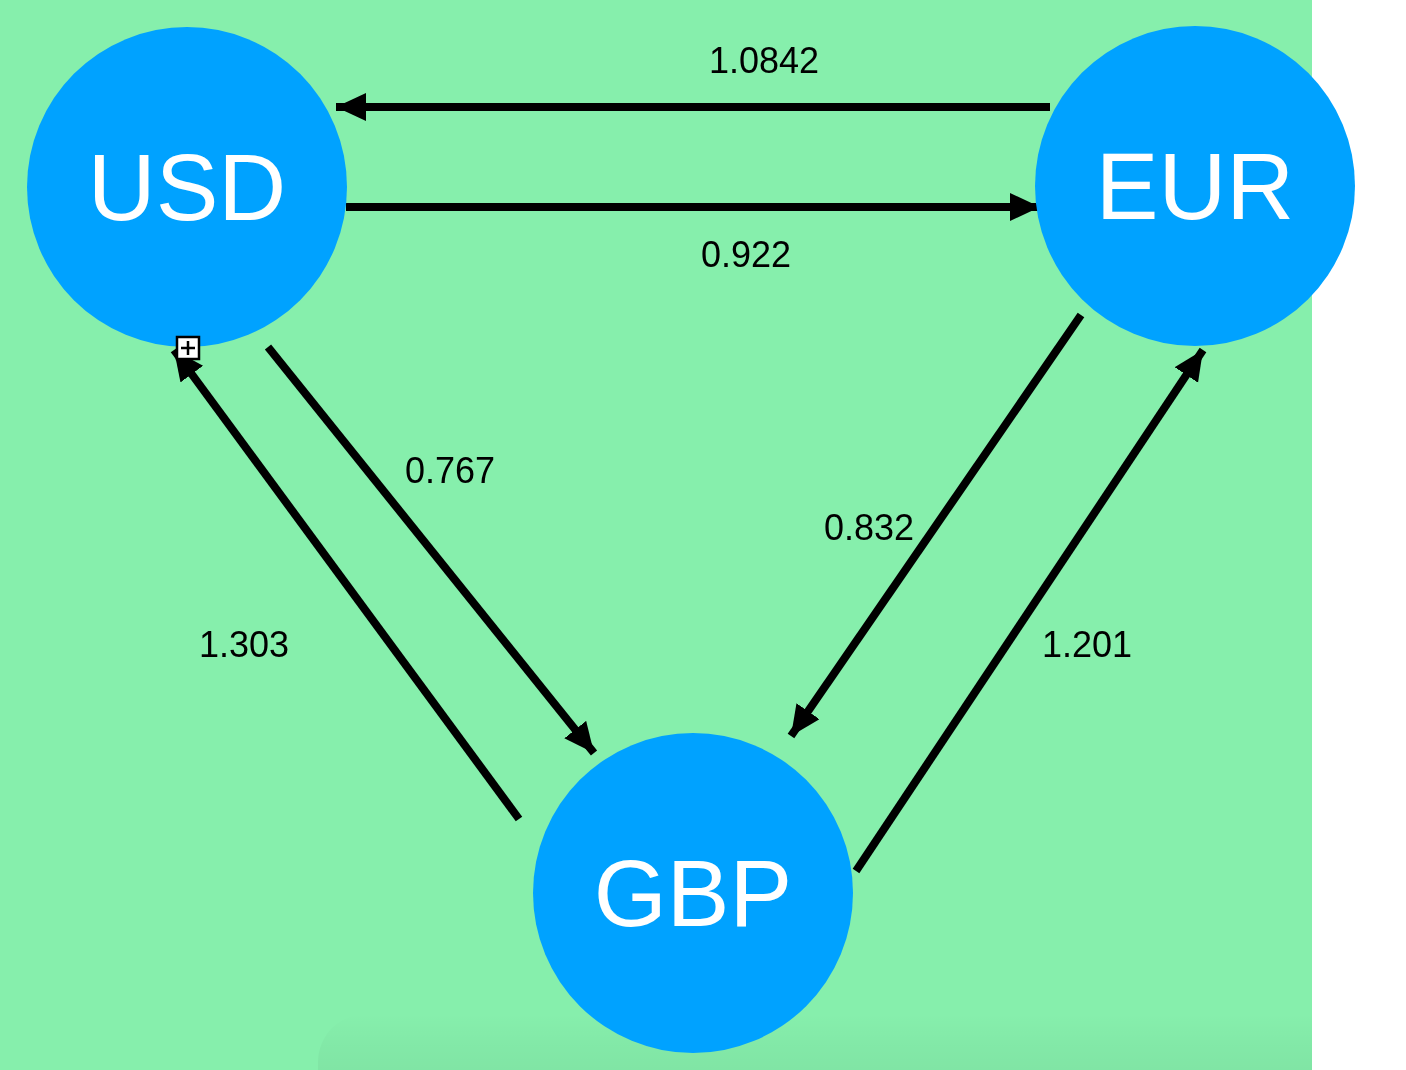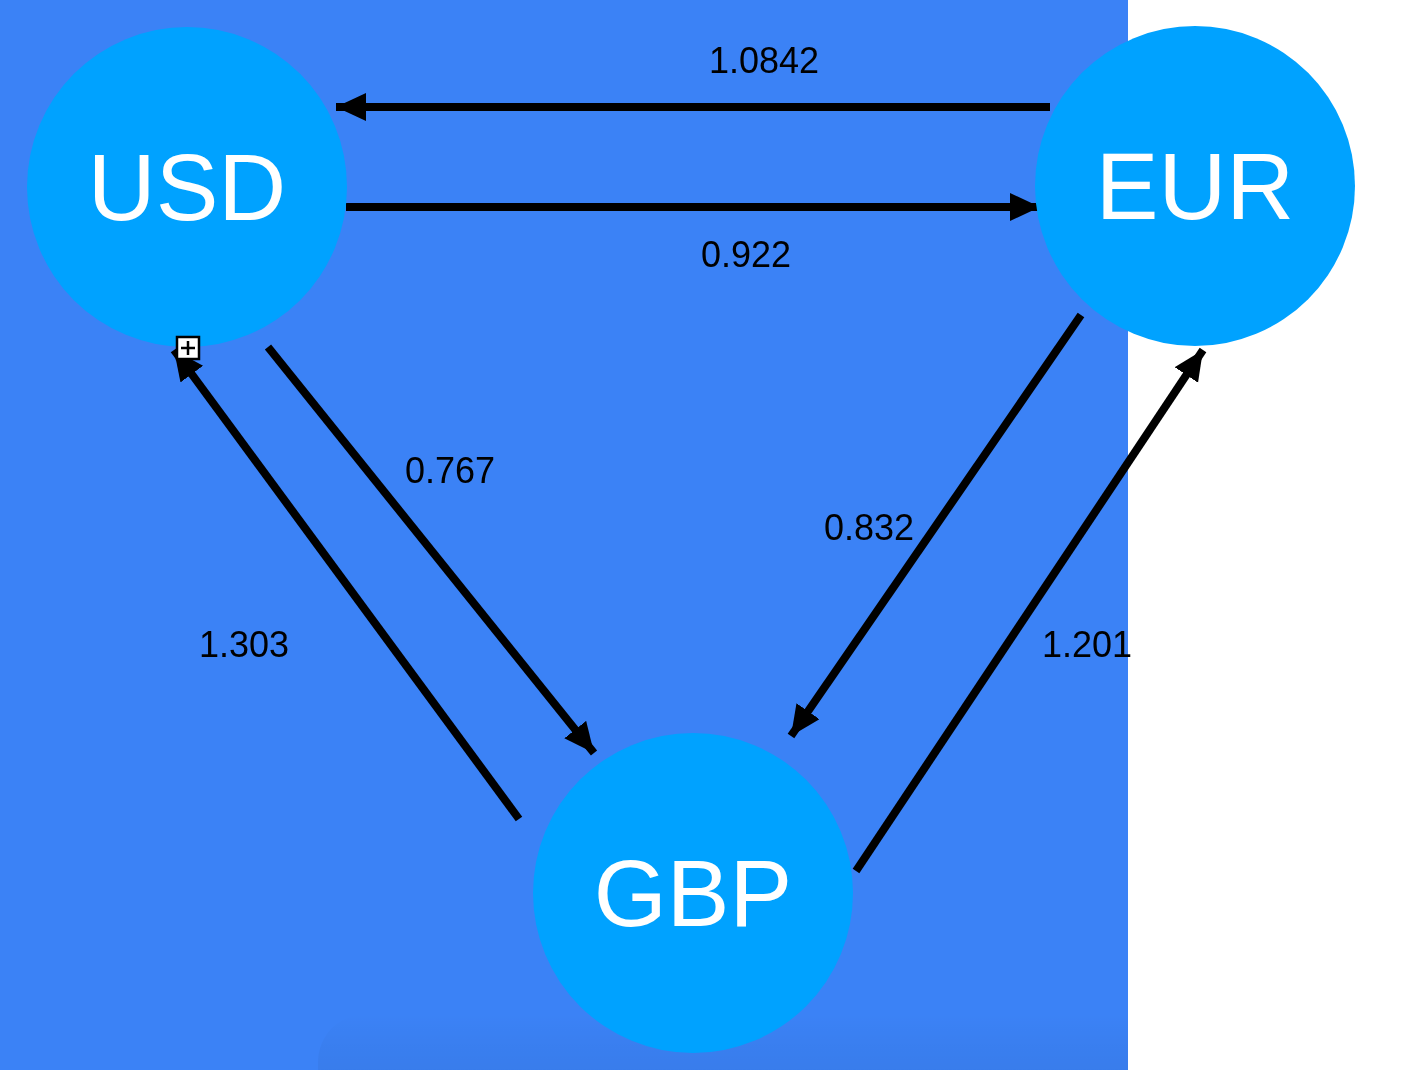--- a/index.html
+++ b/index.html
@@ -6,23 +6,23 @@
     margin: 0;
     padding: 0;
     width: 1406px;
     height: 1070px;
     background: #ffffff;
     overflow: hidden;
     font-family: "Liberation Sans", sans-serif;
   }
   .canvas {
     position: relative;
-    width: 1128px;
+    width: 1312px;
     height: 1070px;
-    background: #3b82f6;
+    background: #86efac;
   }
   .page-shade {
     position: absolute;
     left: 318px;
     right: 0;
     bottom: 0;
     height: 56px;
     background: linear-gradient(to bottom, rgba(0,0,0,0) 0%, rgba(0,0,0,0.028) 55%, rgba(0,0,0,0.045) 100%);
     border-top-left-radius: 48px;
   }

